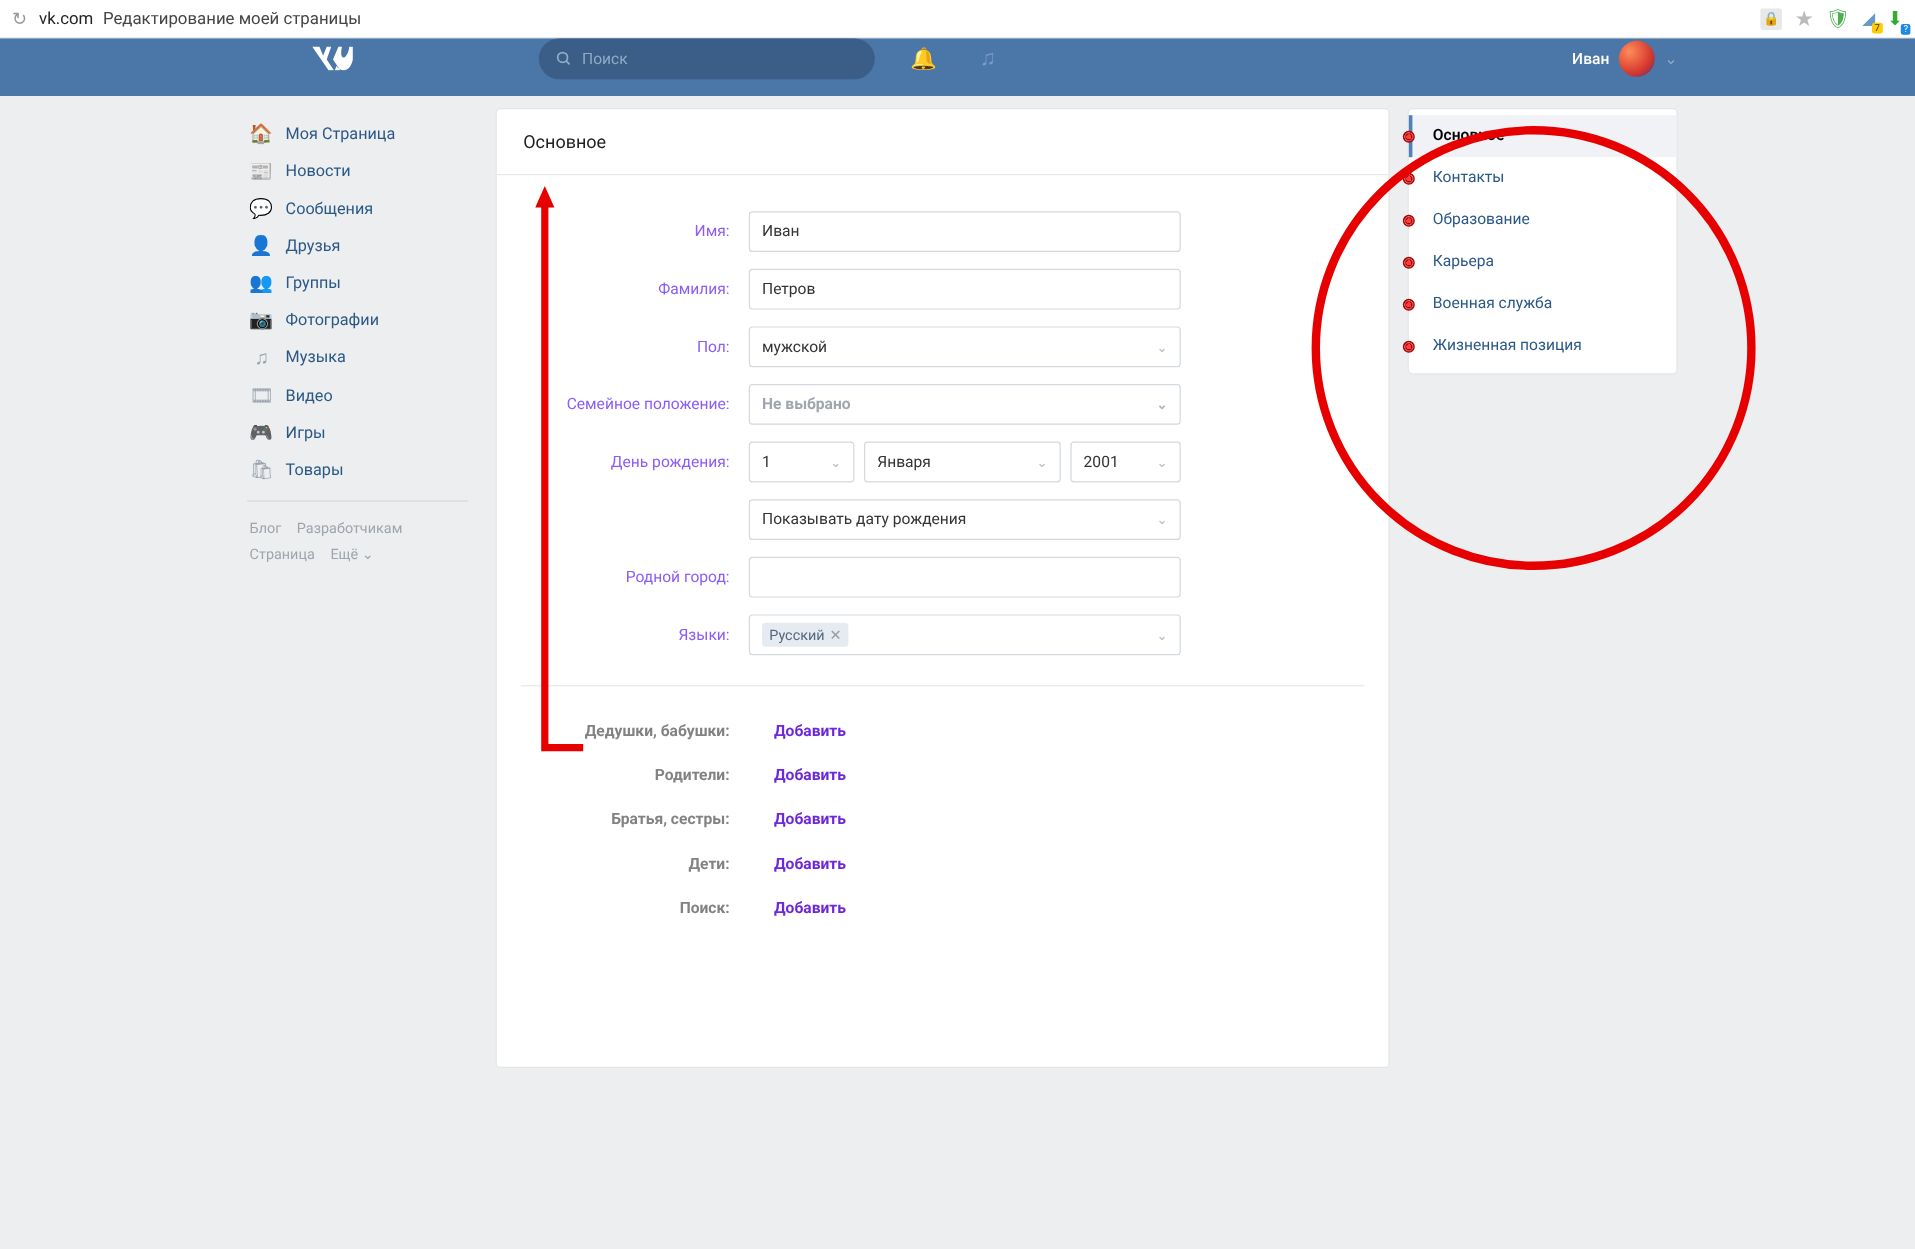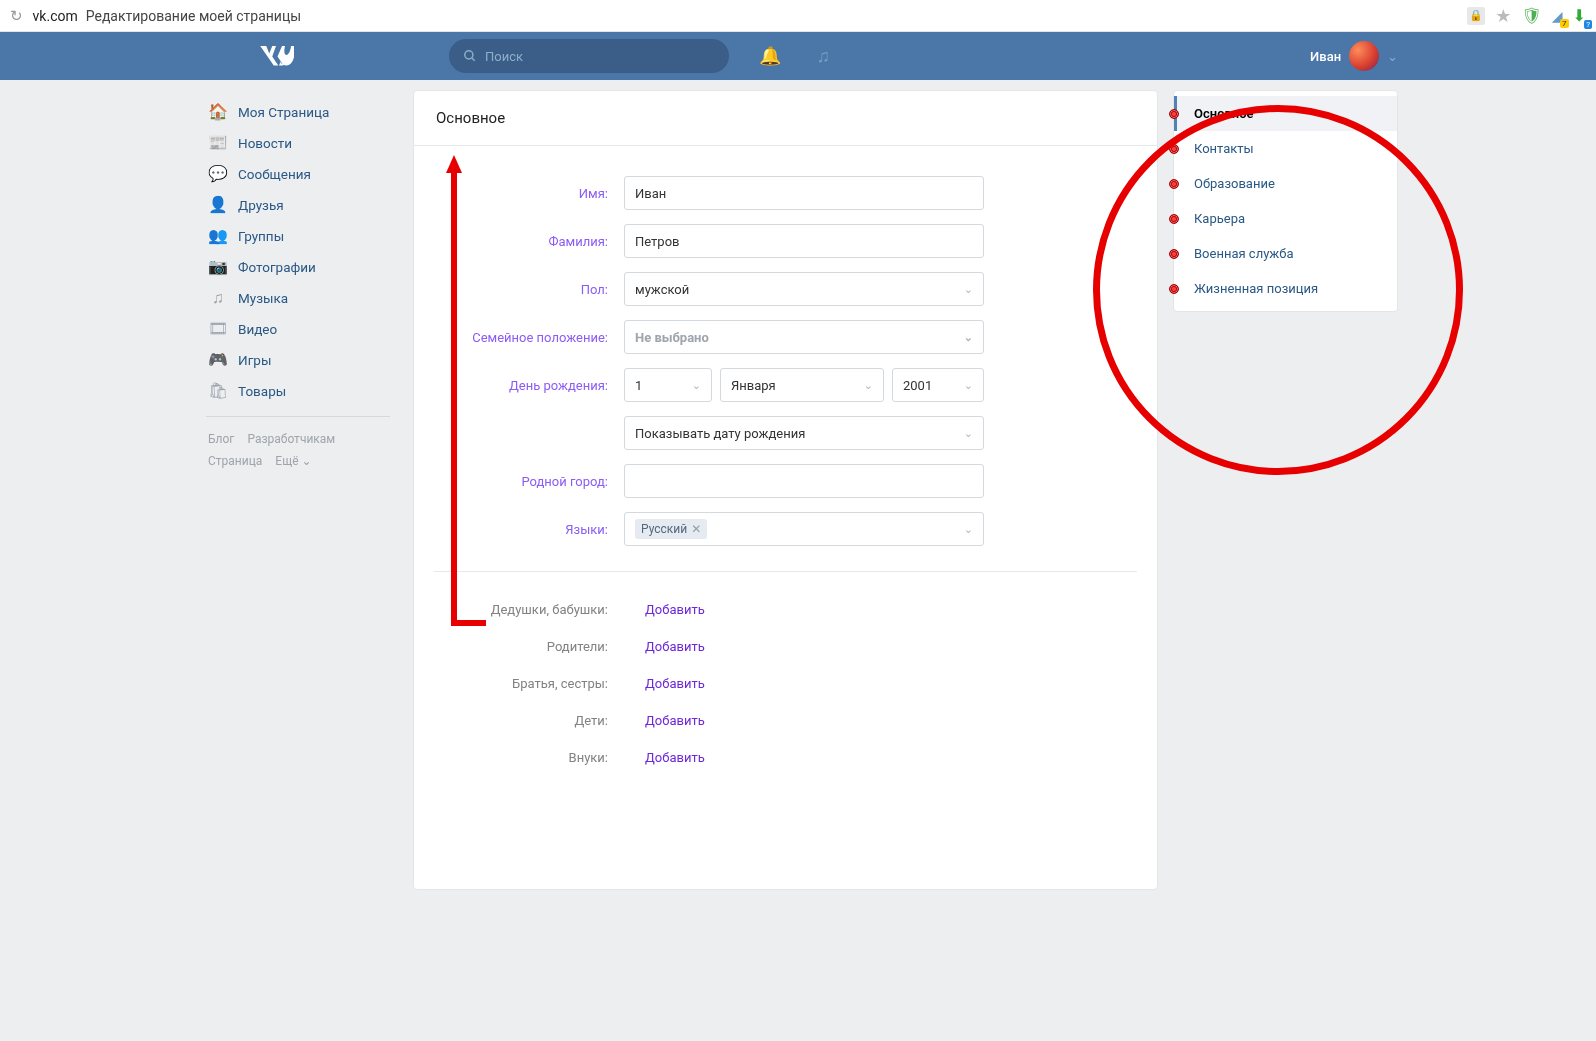--- a/index.html
+++ b/index.html
@@ -6,21 +6,21 @@
     body { background: #edeef0; }
     
     
     .browser-bar { background: #fff; height: 32px; display: flex; align-items: center; padding: 0 10px; border-bottom: 1px solid #e5e5e5; font-size: 14px; color: #333; }
     .browser-bar .reload { color: #999; margin-right: 10px; font-size: 15px; }
     .browser-bar .domain { color: #222; margin-right: 8px; }
     .browser-bar .title { color: #444; }
     .browser-right { margin-left: auto; display: flex; gap: 10px; align-items: center; }
     
     
-    .header { background: #4a76a8; height: 48px; display: flex; align-items: center; padding: 0 20px; }
+    .header { background: #4a76a8; height: 48px; display: flex; align-items: flex-start; padding: 0 20px; }
     .header-inner { width: 1200px; margin: 0 auto; display: flex; align-items: center; }
     .vk-logo { font-size: 28px; font-weight: 900; color: #fff; font-style: italic; letter-spacing: -2px; margin-right: 155px; margin-left: 60px;}
     .search-box { background: #3a5e87; border-radius: 20px; height: 34px; width: 280px; display: flex; align-items: center; padding: 0 14px; color: #8fadc8; }
     .search-box svg { flex-shrink: 0; }
     .search-box input { background: transparent; border: none; outline: none; color: #eee; font-size: 13px; margin-left: 8px; width: 100%; }
     .search-box input::placeholder { color: #8fadc8; }
     .header-icons { margin-left: 30px; display: flex; gap: 35px; }
     .header-icons span { color: #7a9cc6; font-size: 18px; }
     .user-box { margin-left: auto; display: flex; align-items: center; gap: 8px; color: #fff; font-size: 13px; font-weight: 500; }
     .avatar { width: 30px; height: 30px; border-radius: 50%; background: radial-gradient(circle at 30% 30%, #ff8c5a, #d63a2e 60%, #5a2a6e); }
@@ -51,21 +51,21 @@
     .select-chev { margin-left: auto; color: #b0b6bd; font-size: 11px; }
     .date-row { display: flex; gap: 8px; }
     .date-row .select-box:nth-child(1) { width: 88px; }
     .date-row .select-box:nth-child(2) { flex: 1; }
     .date-row .select-box:nth-child(3) { width: 92px; }
     .lang-token { background: #e5ebf1; color: #55677d; padding: 3px 6px; border-radius: 3px; font-size: 12px; display: inline-flex; align-items: center; gap: 4px; }
     .lang-token .x { color: #939da8; cursor: pointer; }
     
     .divider { border-top: 1px solid #e7e8ec; margin: 25px 0 30px 0; }
     
-    .rel-row { display: flex; align-items: flex-end; margin-bottom: 22px; }
+    .rel-row { display: flex; align-items: flex-end; margin-bottom: 22px; font-weight: bold; }
     .rel-label { width: 190px; text-align: right; color: #828282; font-size: 13px; padding-right: 16px; }
     .rel-add { color: #6d28d9; font-size: 13px; cursor: pointer; margin-left: 21px; }
     
     
     .right-tabs { width: 225px; background: #fff; border: 1px solid #e4e5e7; border-radius: 4px; align-self: flex-start; padding: 5px 0;}
     .tab-item { padding: 10px 20px; font-size: 13px; color: #2a5885; cursor: pointer; position: relative;}
     .tab-item.active { color: #000; font-weight: 600; background: #f0f2f5; }
     .tab-item.active::before { content:''; position:absolute; left:0; top:0; bottom:0; width:3px; background:#5181b8;}
     .tab-marker { position:absolute; left:-5px; top:50%; transform:translateY(-50%); width:10px; height:10px; border-radius:50%; background: radial-gradient(circle, #ff3b3b 35%, #8b0000 40%, #ff6b6b 65%, #8b0000 70%); border:1px solid #a00; }
     
@@ -267,21 +267,21 @@
         </div>
       <div class="rel-row">
           <div class="rel-label">Братья, сестры:</div>
           <a class="rel-add">Добавить</a>
         </div>
       <div class="rel-row">
           <div class="rel-label">Дети:</div>
           <a class="rel-add">Добавить</a>
         </div>
       <div class="rel-row">
-          <div class="rel-label">Внуки:</div>
+          <div class="rel-label">Поиск:</div>
           <a class="rel-add">Добавить</a>
         </div>
 
     </div>
   </div>
 
   <div class="right-tabs">
     <div class="tab-item active"><span class="tab-marker"></span><span>Основное</span></div>
     <div class="tab-item"><span class="tab-marker"></span><span>Контакты</span></div>
     <div class="tab-item"><span class="tab-marker"></span><span>Образование</span></div>

